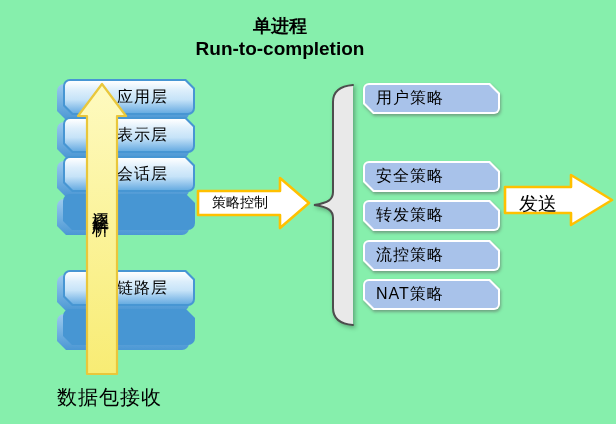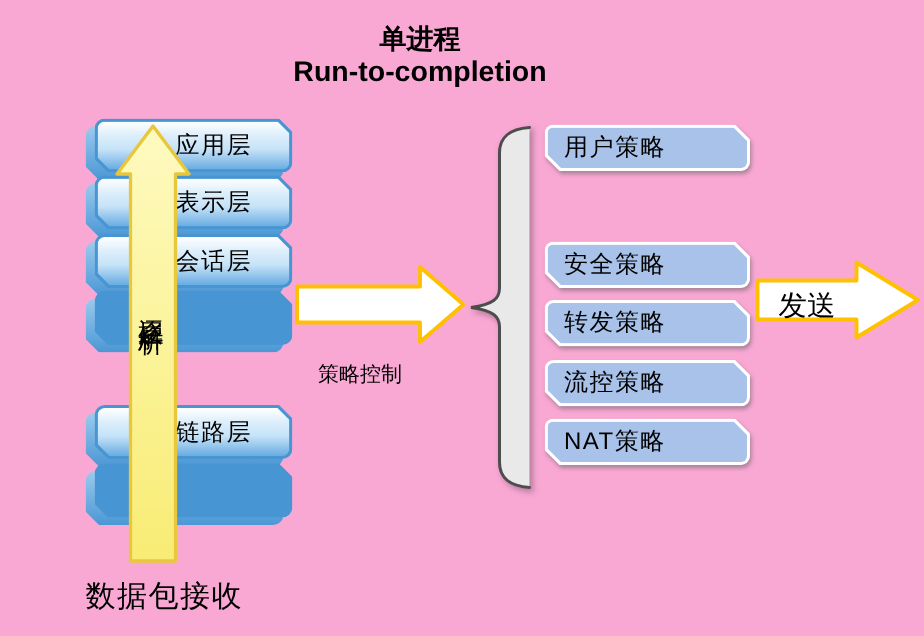--- a/index.html
+++ b/index.html
@@ -1,17 +1,17 @@
 <!DOCTYPE html>
 <html><head>
 <meta charset="utf-8">
 <style>
   html,body{margin:0;padding:0;background:#fff;}
   .canvas{
-    position:relative;width:616px;height:424px;background:#f9a8d4;overflow:hidden;
+    position:relative;width:616px;height:424px;background:#86efac;overflow:hidden;
     font-family:"Liberation Sans","DejaVu Sans",sans-serif;color:#000;
   }
   
   .title{position:absolute;left:145px;top:14px;width:270px;text-align:center;font-weight:bold;}
   .title .t1{font-size:18px;line-height:24px;}
   .title .t2{font-size:19px;line-height:22px;}
   
   .lbox{position:absolute;left:63px;width:132px;height:36px;}
   .lbox .tab{
     position:absolute;left:-6px;top:5px;right:6px;bottom:-5px;width:132px;height:36px;
@@ -31,21 +31,21 @@
   }
   
   .recv-arrow{position:absolute;left:76px;top:82px;}
   .vtext{
     position:absolute;left:92px;top:198px;writing-mode:vertical-rl;text-orientation:upright;
     font-size:17px;letter-spacing:3px;line-height:1;z-index:6;
   }
   .caption{position:absolute;left:57px;top:384px;font-size:20px;font-weight:normal;letter-spacing:1px;}
   
   .policy-arrow{position:absolute;left:196px;top:175px;}
-  .policy-arrow-label{position:absolute;left:199px;top:194px;width:82px;text-align:center;font-size:14px;z-index:6;margin-top:47px;}
+  .policy-arrow-label{position:absolute;left:199px;top:194px;width:82px;text-align:center;font-size:14px;z-index:6;}
   .send-arrow{position:absolute;left:503px;top:173px;}
   .send-arrow-label{position:absolute;left:506px;top:191px;width:64px;text-align:center;font-size:19px;z-index:6;}
   
   .brace{position:absolute;left:304px;top:78px;filter:drop-shadow(2px 2px 2px rgba(0,0,0,0.3));}
   
   .rbox{position:absolute;left:363px;width:137px;height:31px;filter:drop-shadow(1.5px 2px 1.5px rgba(90,90,90,0.5));}
   .rbox .ro{
     position:absolute;inset:0;background:#fff;border-radius:6px;
     clip-path:polygon(0 0,calc(100% - 10px) 0,100% 10px,100% 100%,10px 100%,0 calc(100% - 10px));
   }

